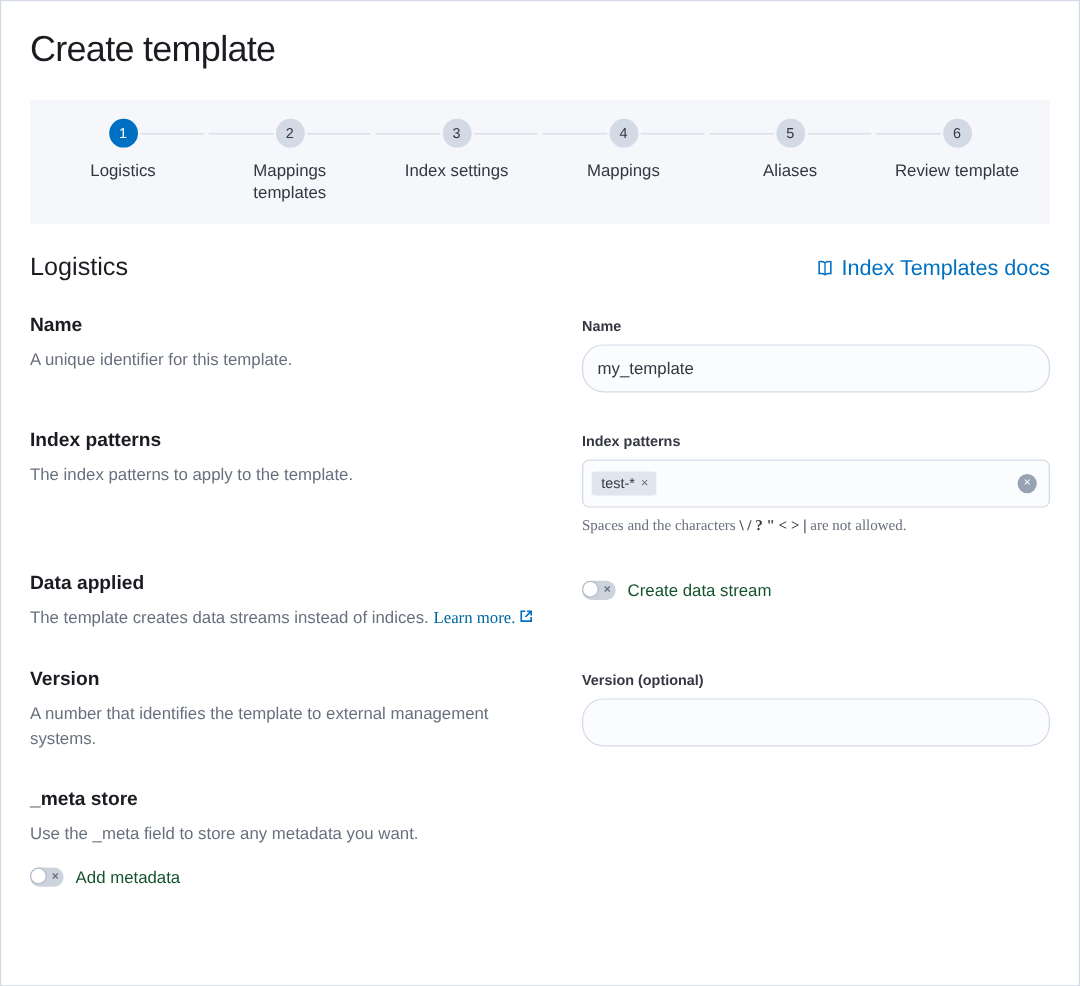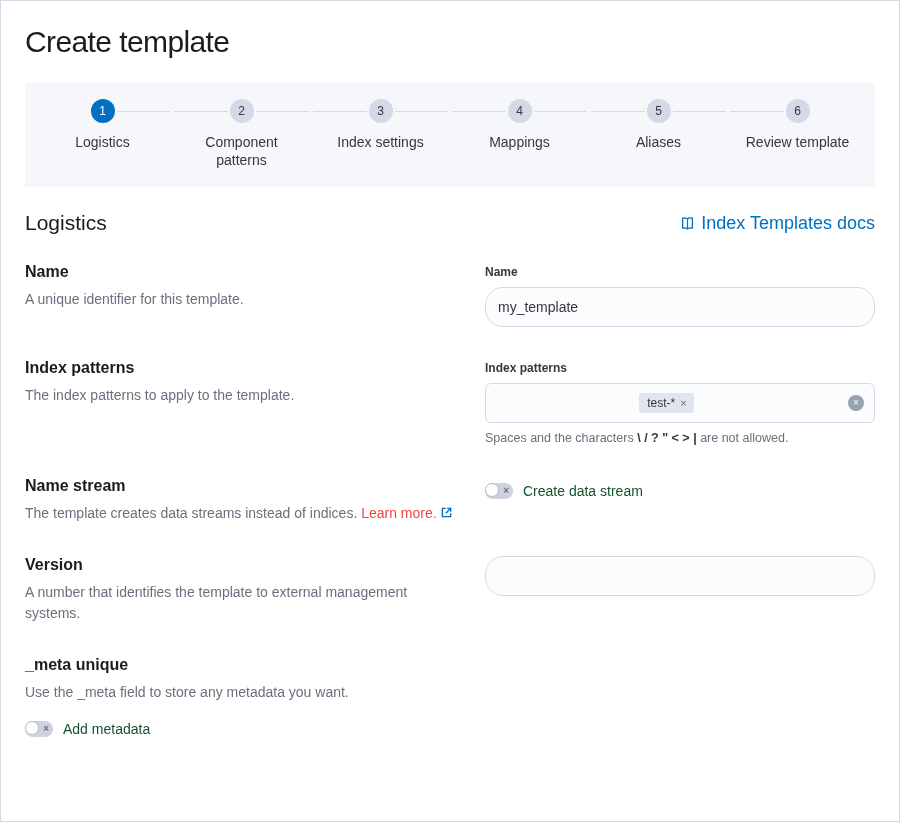--- a/index.html
+++ b/index.html
@@ -43,48 +43,48 @@
   .section-title { font-size:21px; font-weight:400; color:#1a1c21; margin:0; }
   .docs-link { display:inline-flex; align-items:center; gap:6px; color:#0071c2; font-size:18px; text-decoration:none; cursor:pointer;text-align:right; }
   .docs-link svg { display:block; }
 
   
   .form-row { display:flex; gap:32px; margin-bottom:32px; }
   .row-left { flex:0 0 428px; min-width:0; }
   .row-right { flex:1 1 auto; min-width:0; }
   .row-title { font-size:16px; font-weight:600; color:#1a1c21; margin:0 0 8px 0; }
   .row-desc { font-size:14px; color:#69707d; margin:0; line-height:1.5; }
-  .row-desc a { color:#ef4444; text-decoration:none; cursor:pointer; }
+  .row-desc a { color:#0369a1; text-decoration:none; cursor:pointer;font-family:Liberation Serif, serif; }
   .field-label { display:block; font-size:12px; font-weight:700; color:#343741; margin:2px 0 8px 0; }
   .text-input {
     width:100%; height:40px; padding:0 12px;
     font-size:14px; font-family:inherit; color:#343741;
     background:#fbfcfd; border:1px solid #d3dae6; border-radius:18px;
     outline:none;
   }
 
   
   .combo-field {
     position:relative; display:flex; align-items:center;
     height:40px; background:#fbfcfd; border:1px solid #d3dae6; border-radius:6px;
-    padding:0 34px 0 7px; cursor:text;justify-content:center;
+    padding:0 34px 0 7px; cursor:text;
   }
   .pill {
     display:inline-flex; align-items:center;
     background:#e0e5ee; border-radius:3px;
     padding:2px 4px 2px 8px; font-size:12px; color:#343741; line-height:16px;
   }
   .pill-x { font-size:11px; color:#69707d; cursor:pointer; padding:0 3px; margin-left:2px; }
   .clear-btn {
     position:absolute; right:10px; top:50%; transform:translateY(-50%);
     width:16px; height:16px; border-radius:50%;
     background:#98a2b3; color:#fff; font-size:10px; line-height:16px;
     text-align:center; cursor:pointer; border:none; padding:0;
   }
-  .help-text { font-size:12.5px; color:#69707d; margin-top:8px; }
+  .help-text { font-size:12.5px; color:#69707d; margin-top:8px;font-family:Liberation Serif, serif; }
   .help-text b { color:#343741; font-weight:700; }
 
   
   .toggle-row { display:flex; align-items:center; gap:10px; }
   .row-right .toggle-row { margin-top:6px; }
   .switch {
     position:relative; width:28px; height:16px; border-radius:8px;
     background:#ccd3dd; cursor:pointer; flex:0 0 auto; border:none; padding:0;
   }
   .switch .thumb {
@@ -106,21 +106,21 @@
 
   <h1 class="page-title">Create template</h1>
 
   <div class="stepper">
     <div class="step active">
       <div class="step-circle">1</div>
       <div class="step-label">Logistics</div>
     </div>
     <div class="step">
       <div class="step-circle">2</div>
-      <div class="step-label">Component patterns</div>
+      <div class="step-label">Mappings templates</div>
     </div>
     <div class="step">
       <div class="step-circle">3</div>
       <div class="step-label">Index settings</div>
     </div>
     <div class="step">
       <div class="step-circle">4</div>
       <div class="step-label">Mappings</div>
     </div>
     <div class="step">
@@ -174,21 +174,21 @@
       <div class="help-text">
         <span>Spaces and the characters</span>
         <b>\ / ? " &lt; &gt; |</b>
         <span>are not allowed.</span>
       </div>
     </div>
   </div>
 
   <div class="form-row">
     <div class="row-left">
-      <h3 class="row-title">Name stream</h3>
+      <h3 class="row-title">Data applied</h3>
       <p class="row-desc">
         <span>The template creates data streams instead of indices.</span>
         <a><span>Learn more.</span>
           <span><svg width="11" height="11" viewBox="0 0 16 16">
                 <path d="M9 1h6v6h-2V4.4L7.7 9.7 6.3 8.3 11.6 3H9V1z" fill="#0071c2"></path>
                 <path d="M13 9v4H3V3h4V1H1v14h14V9h-2z" fill="#0071c2"></path>
               </svg></span>
         </a>
       </p>
     </div>
@@ -203,27 +203,28 @@
     </div>
   </div>
 
 
   <div class="form-row">
     <div class="row-left">
       <h3 class="row-title">Version</h3>
       <p class="row-desc">A number that identifies the template to external management systems.</p>
     </div>
     <div class="row-right">
+      <label class="field-label">Version (optional)</label>
       <input type="text" class="text-input" style="">
     </div>
   </div>
 
   <div class="form-row" style="margin-bottom:22px;">
     <div class="row-left">
-      <h3 class="row-title">_meta unique</h3>
+      <h3 class="row-title">_meta store</h3>
       <p class="row-desc">Use the _meta field to store any metadata you want.</p>
       <div class="toggle-row meta-toggle">
         <button class="switch">
           <span class="thumb"></span>
           <span class="x-mark">×</span>
         </button>
         <span class="toggle-label">Add metadata</span>
       </div>
     </div>
     <div class="row-right"></div>

